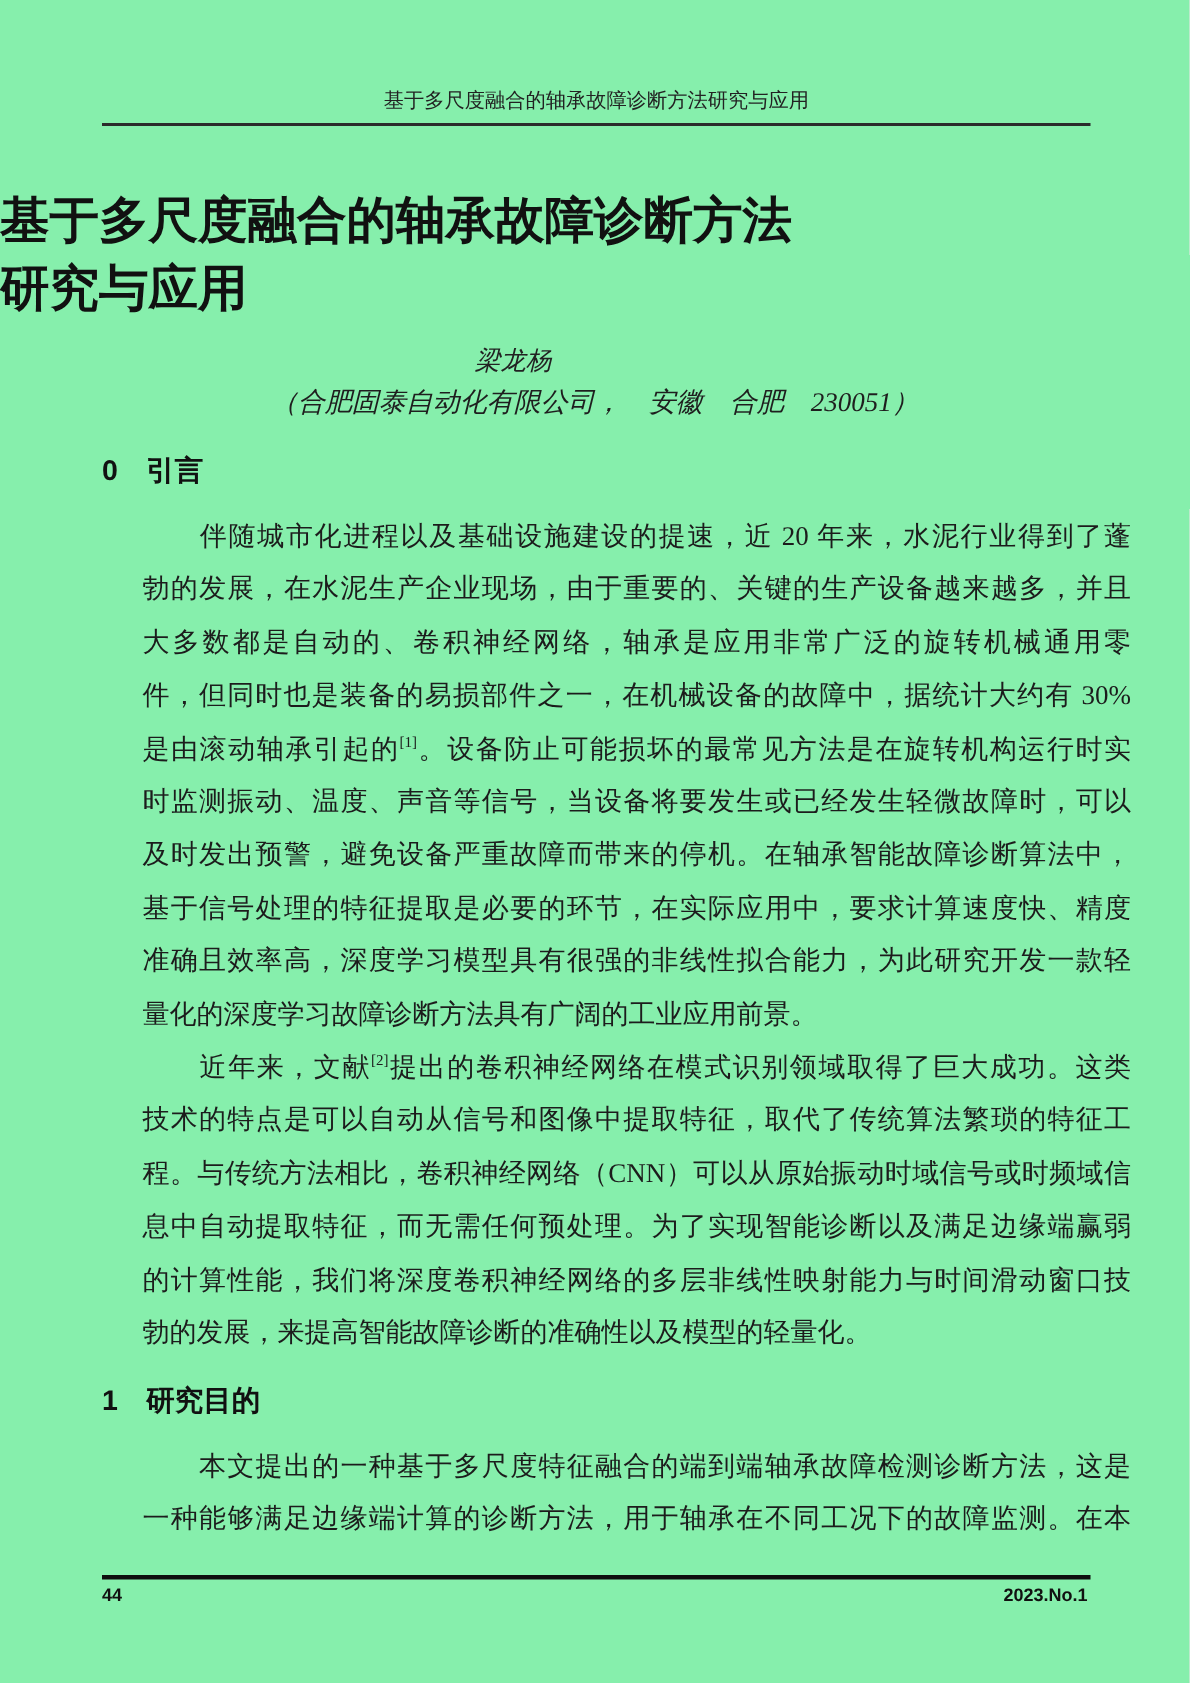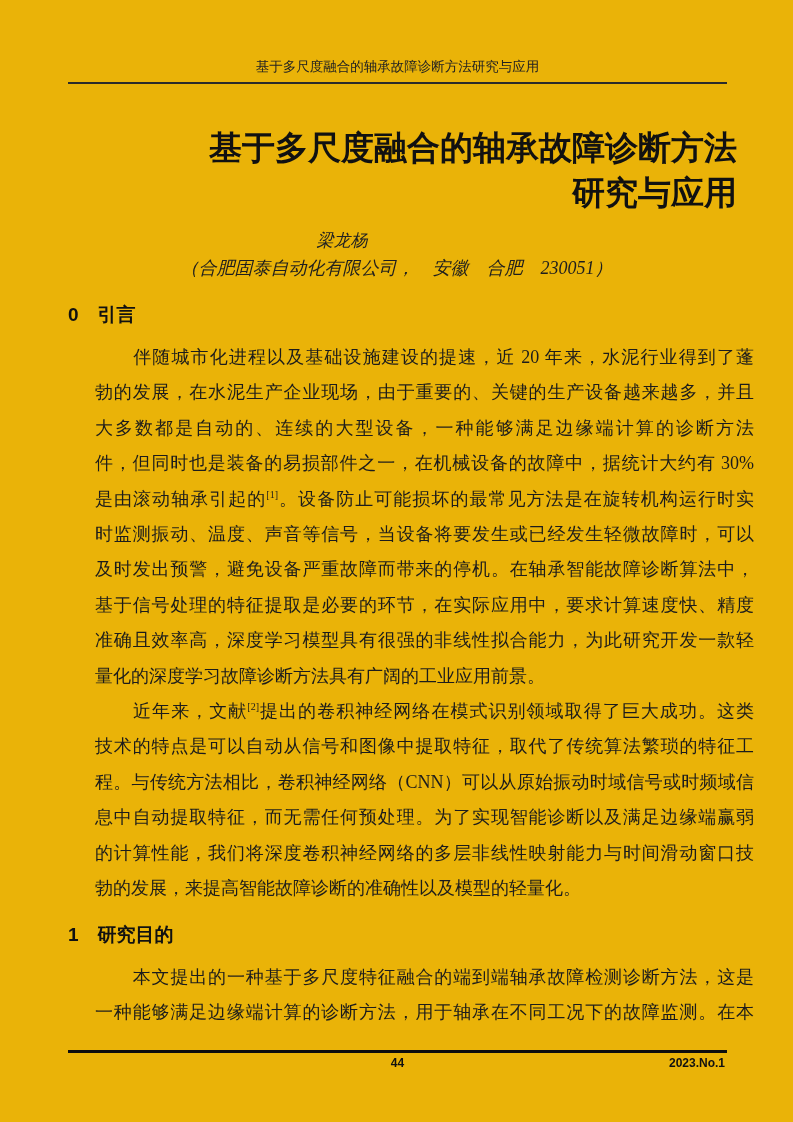--- a/index.html
+++ b/index.html
@@ -2,34 +2,34 @@
 <html><head>
 <meta charset="utf-8">
 <style>
   * { margin: 0; padding: 0; box-sizing: border-box; }
   html, body { background: #e8e8e8; }
   .page {
     position: relative;
     width: 793px;
     height: 1122px;
     margin: 0 auto;
-    background: #eab308;
+    background: #86efac;
     color: #1c1c1c;
     font-family: "Liberation Serif", "DejaVu Serif", serif;
     overflow: hidden;
   }
   
   .running-header { position: absolute; top: 58px; left: 68px; right: 66px; }
   .rh-text { text-align: center; font-size: 13.5px; line-height: 18px; color: #222; }
   .rh-rule { border-bottom: 2px solid #2b2b2b; margin-top: 6px; }
 
   
   .title {
     position: absolute; top: 126px; left: 0; width: 737px;
-    text-align: right; font-weight: bold; font-size: 33px; line-height: 45px;
+    text-align: left; font-weight: bold; font-size: 33px; line-height: 45px;
     color: #111;
   }
   .title span { display: block; }
 
   .author {
     position: absolute; top: 229px; left: 0; width: 684px;
     text-align: center; font-size: 17px; font-style: italic; color: #222;
   }
   .affiliation {
     position: absolute; top: 256px; left: 0; width: 793px;
@@ -54,21 +54,21 @@
   .bl sup { font-size: 10px; vertical-align: super; line-height: 0; }
 
   
   .footer { position: absolute; top: 1050px; left: 68px; right: 66px; }
   .f-rule { border-bottom: 3px solid #0e0e0e; }
   .f-row {
     position: relative; margin-top: 3px;
     font-family: "Liberation Sans", "DejaVu Sans", sans-serif;
     font-size: 12px; font-weight: bold; color: #111;
   }
-  .f-page { display: block; text-align: center; }
+  .f-page { display: block; }
   .f-issue { position: absolute; right: 2px; top: 0; }
 </style>
 </head>
 <body>
 
 <div class="page">
 
   <div class="running-header">
     <div class="rh-text">基于多尺度融合的轴承故障诊断方法研究与应用</div>
     <div class="rh-rule"></div>
@@ -80,21 +80,21 @@
   </div>
 
   <div class="author">梁龙杨</div>
   <div class="affiliation">（合肥固泰自动化有限公司，　安徽　合肥　230051）</div>
 
   <div class="body-col">
     <div class="sec">0　引言</div>
     <div class="para">
         <div class="bl bl-full">　　伴随城市化进程以及基础设施建设的提速，近 20 年来，水泥行业得到了蓬</div>
         <div class="bl bl-full">勃的发展，在水泥生产企业现场，由于重要的、关键的生产设备越来越多，并且</div>
-        <div class="bl bl-full">大多数都是自动的、连续的大型设备，一种能够满足边缘端计算的诊断方法</div>
+        <div class="bl bl-full">大多数都是自动的、卷积神经网络，轴承是应用非常广泛的旋转机械通用零</div>
         <div class="bl bl-full">件，但同时也是装备的易损部件之一，在机械设备的故障中，据统计大约有 30%</div>
         <div class="bl bl-full">是由滚动轴承引起的<sup>[1]</sup>。设备防止可能损坏的最常见方法是在旋转机构运行时实</div>
         <div class="bl bl-full">时监测振动、温度、声音等信号，当设备将要发生或已经发生轻微故障时，可以</div>
         <div class="bl bl-full">及时发出预警，避免设备严重故障而带来的停机。在轴承智能故障诊断算法中，</div>
         <div class="bl bl-full">基于信号处理的特征提取是必要的环节，在实际应用中，要求计算速度快、精度</div>
         <div class="bl bl-full">准确且效率高，深度学习模型具有很强的非线性拟合能力，为此研究开发一款轻</div>
         <div class="bl bl-last">量化的深度学习故障诊断方法具有广阔的工业应用前景。</div>
       </div>
     <div class="para">
         <div class="bl bl-full">　　近年来，文献<sup>[2]</sup>提出的卷积神经网络在模式识别领域取得了巨大成功。这类</div>

